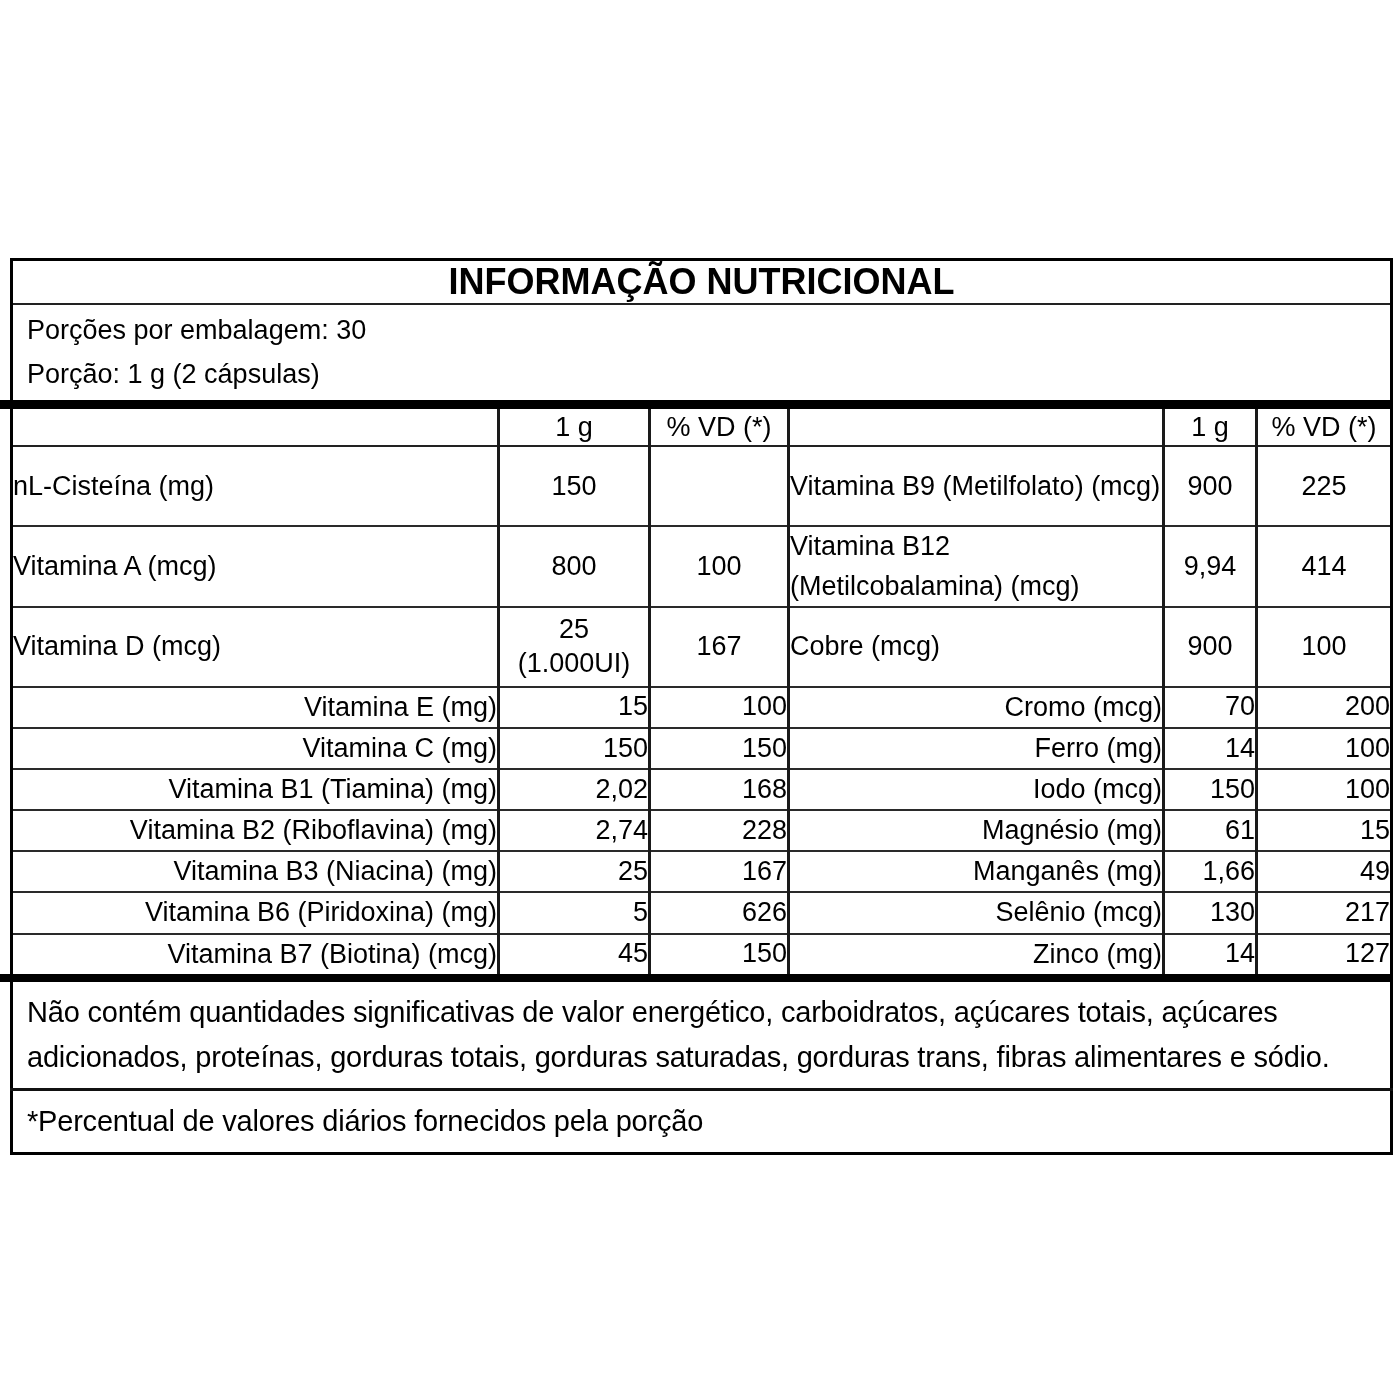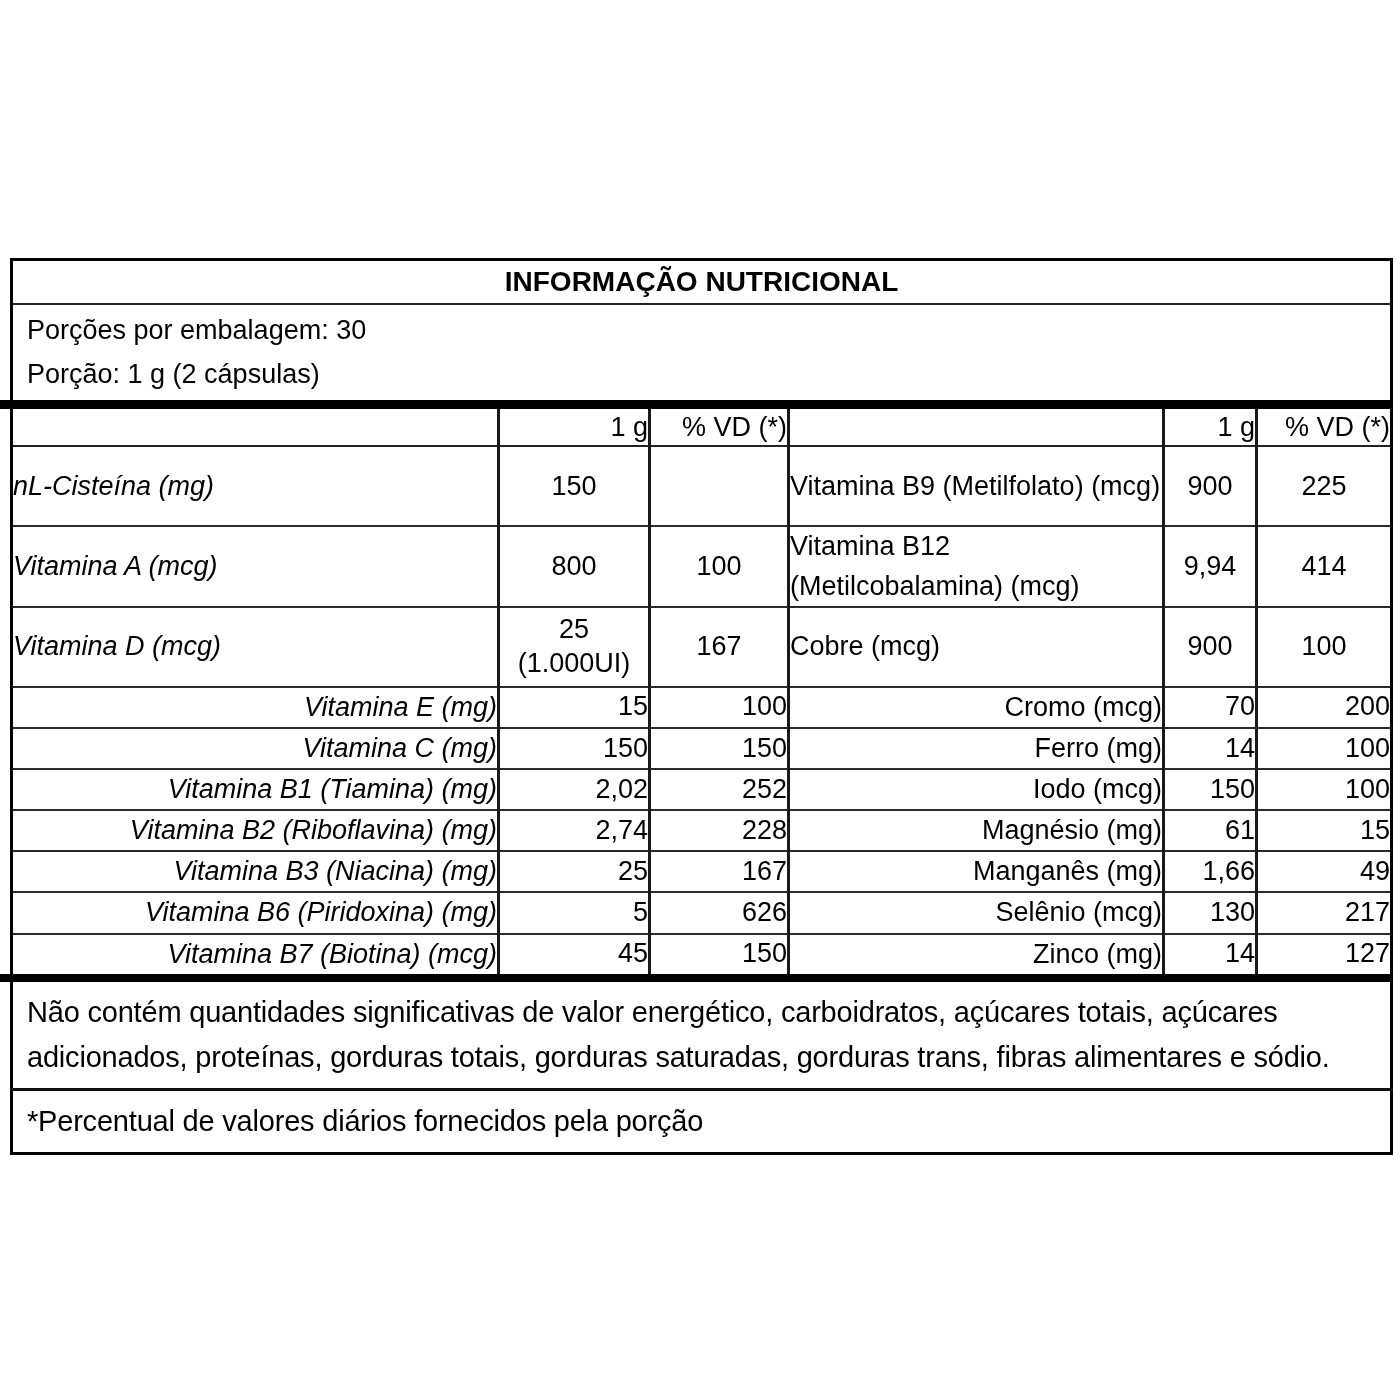--- a/index.html
+++ b/index.html
@@ -31,21 +31,21 @@
     vertical-align: middle;
     font-size: 27px;
     color: #000000;
     overflow: visible;
   }
   
   tr.title-row td {
     height: 42px;
     text-align: center;
     font-weight: bold;
-    font-size: 28px;
+    font-size: 36px;
     border-bottom: 2px solid #222222;
   }
   
   tr.serving-row td {
     height: 86px;
     text-align: left;
     padding: 4px 24px 4px 14px;
   }
   tr.serving-row .serving-line {
     line-height: 1.62;
@@ -63,37 +63,37 @@
     position: absolute;
     left: -13px;
     top: 0;
     bottom: 0;
     width: 13px;
     background: #000000;
   }
   
   tr.header-row td {
     height: 36px;
-    text-align: right;
+    text-align: center;
     border-bottom: 2px solid #222222;
     margin-top: 44px;
   }
   
   tr.data-row td {
     border-bottom: 2px solid #2a2a2a;
   }
   tr.data-row.tall td { height: 78px; }
   tr.data-row.std td { height: 39px; text-align: right; }
   tr.data-row.last td { border-bottom: none; }
   td.name-cell {
     text-align: left;
     padding: 3px 8px 3px 13px;
     line-height: 1.45;
   }
-  td.left-name { white-space: nowrap; font-style: italic; }
+  td.left-name { white-space: nowrap; }
   td.val-cell {
     text-align: center;
     white-space: pre-line;
     line-height: 1.25;
   }
   
   td.vline { border-right: 3px solid #1a1a1a; }
   
   tr.footnote-row td {
     text-align: left;
@@ -191,21 +191,21 @@
       <td class="val-cell vline">150</td>
       <td class="val-cell vline">150</td>
       <td class="name-cell right-name vline">Ferro (mg)</td>
       <td class="val-cell vline">14</td>
       <td class="val-cell">100</td>
     </tr>
 
     <tr class="data-row std">
       <td class="name-cell left-name vline">Vitamina B1 (Tiamina) (mg)</td>
       <td class="val-cell vline">2,02</td>
-      <td class="val-cell vline">252</td>
+      <td class="val-cell vline">168</td>
       <td class="name-cell right-name vline">Iodo (mcg)</td>
       <td class="val-cell vline">150</td>
       <td class="val-cell">100</td>
     </tr>
 
     <tr class="data-row std">
       <td class="name-cell left-name vline">Vitamina B2 (Riboflavina) (mg)</td>
       <td class="val-cell vline">2,74</td>
       <td class="val-cell vline">228</td>
       <td class="name-cell right-name vline">Magnésio (mg)</td>

